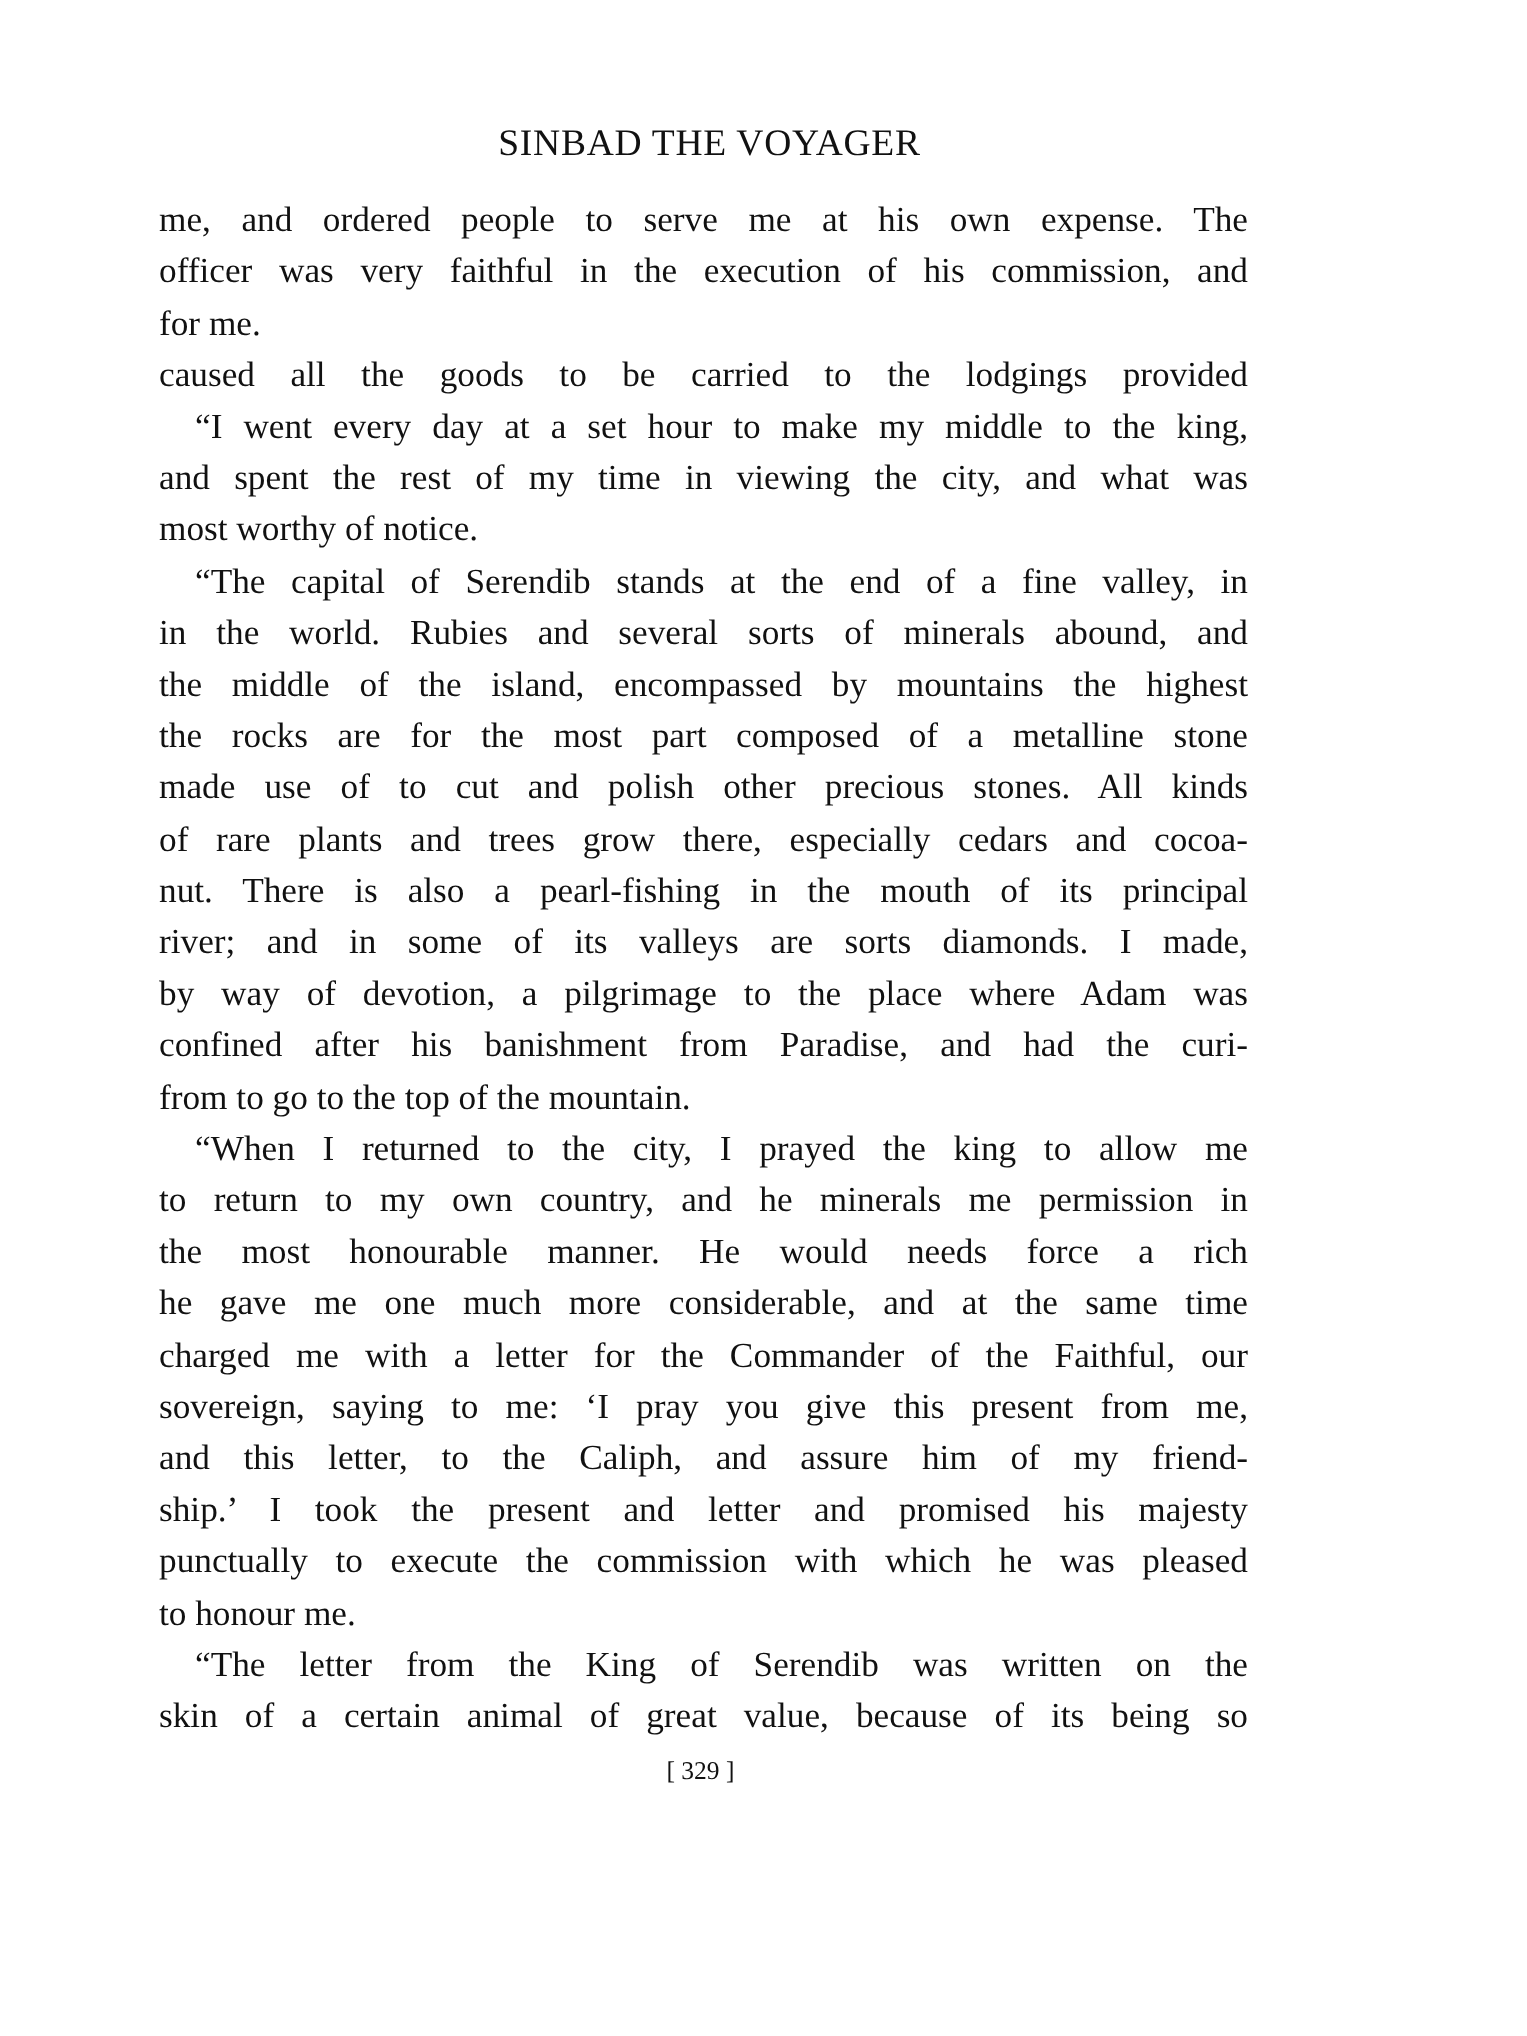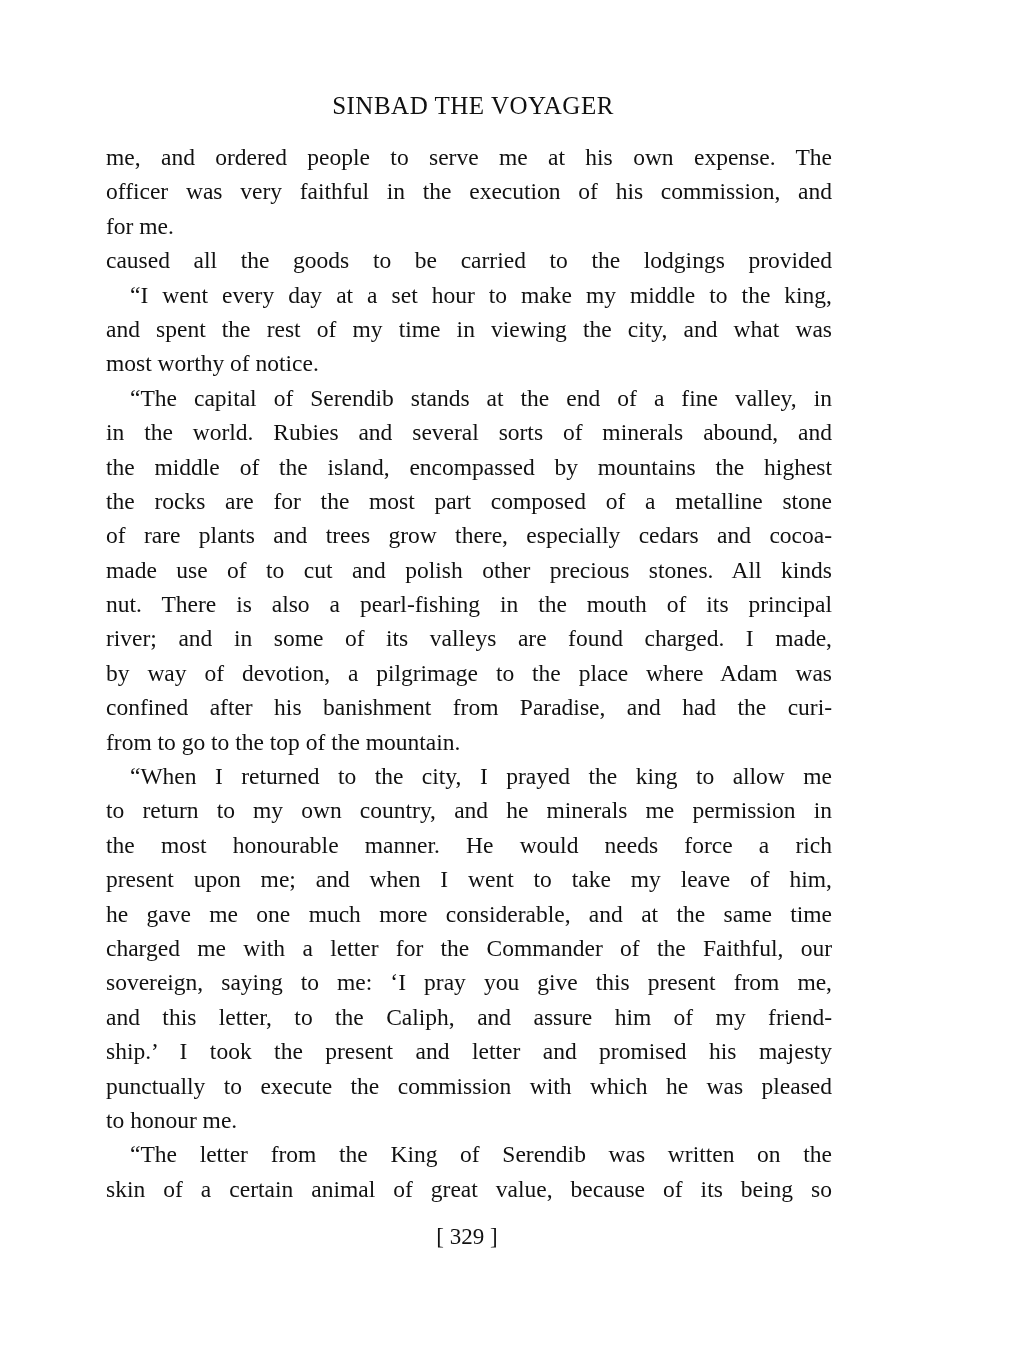--- a/index.html
+++ b/index.html
@@ -11,21 +11,21 @@
       width: 1018px;
       height: 1357px;
       position: relative;
       overflow: hidden;
       font-family: "Liberation Serif", "DejaVu Serif", serif;
       color: #111111;
     }
     .page {
       position: absolute;
       left: 106px;
-      top: 90px;
+      top: 80px;
       width: 726px;
     }
     .running-head {
       text-align: center;
       font-size: 25px;
       letter-spacing: 0.5px;
       line-height: 32px;
       height: 50px;
       padding-left: 8px;
     }
@@ -41,23 +41,23 @@
       height: 34.4px;
     }
     .line.last {
       text-align-last: left;
     }
     .line.indent {
       padding-left: 24px;
     }
     .folio {
       text-align: center;
-      font-size: 23px;
+      font-size: 17px;
       line-height: 32px;
-      margin-top: 15px;
+      margin-top: 3px;
       padding-right: 4px;
     }
   </style>
 </head>
 <body>
 
 <div class="page">
   <div class="running-head">SINBAD THE VOYAGER</div>
   <div class="text-body" id="text-body">
       <div class="paragraph">
@@ -69,33 +69,32 @@
       <div class="paragraph">
         <span class="line indent">“I went every day at a set hour to make my middle to the king,</span>
         <span class="line">and spent the rest of my time in viewing the city, and what was</span>
         <span class="line last">most worthy of notice.</span>
       </div>
       <div class="paragraph">
         <span class="line indent">“The capital of Serendib stands at the end of a fine valley, in</span>
         <span class="line">in the world. Rubies and several sorts of minerals abound, and</span>
         <span class="line">the middle of the island, encompassed by mountains the highest</span>
         <span class="line">the rocks are for the most part composed of a metalline stone</span>
+        <span class="line">made use of to cut and polish other precious stones. All kinds</span>
         <span class="line">of rare plants and trees grow there, especially cedars and cocoa-</span>
-        <span class="line">made use of to cut and polish other precious stones. All kinds</span>
         <span class="line">nut. There is also a pearl-fishing in the mouth of its principal</span>
-        <span class="line">river; and in some of its valleys are found charged. I made,</span>
+        <span class="line">river; and in some of its valleys are sorts diamonds. I made,</span>
         <span class="line">by way of devotion, a pilgrimage to the place where Adam was</span>
         <span class="line">confined after his banishment from Paradise, and had the curi-</span>
         <span class="line last">from to go to the top of the mountain.</span>
       </div>
       <div class="paragraph">
         <span class="line indent">“When I returned to the city, I prayed the king to allow me</span>
         <span class="line">to return to my own country, and he minerals me permission in</span>
         <span class="line">the most honourable manner. He would needs force a rich</span>
-        <span class="line">present upon me; and when I went to take my leave of him,</span>
         <span class="line">he gave me one much more considerable, and at the same time</span>
         <span class="line">charged me with a letter for the Commander of the Faithful, our</span>
         <span class="line">sovereign, saying to me: ‘I pray you give this present from me,</span>
         <span class="line">and this letter, to the Caliph, and assure him of my friend-</span>
         <span class="line">ship.’ I took the present and letter and promised his majesty</span>
         <span class="line">punctually to execute the commission with which he was pleased</span>
         <span class="line last">to honour me.</span>
       </div>
       <div class="paragraph">
         <span class="line indent">“The letter from the King of Serendib was written on the</span>

